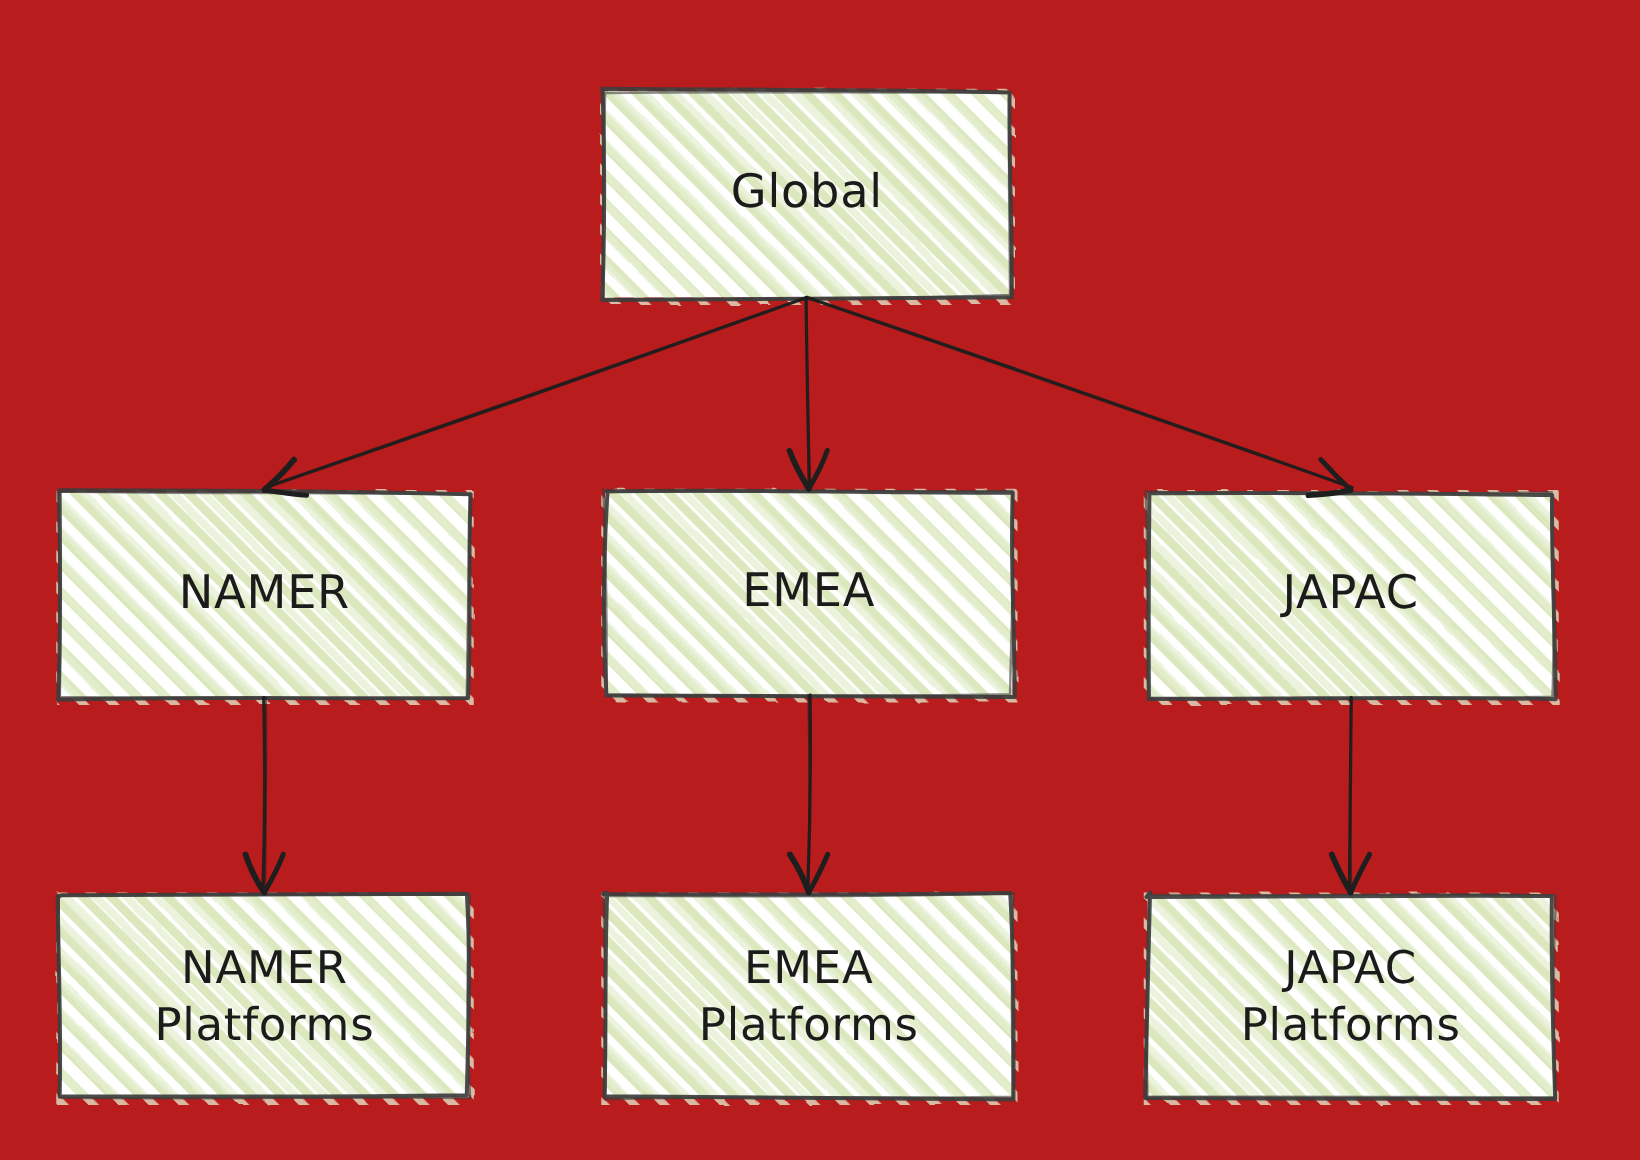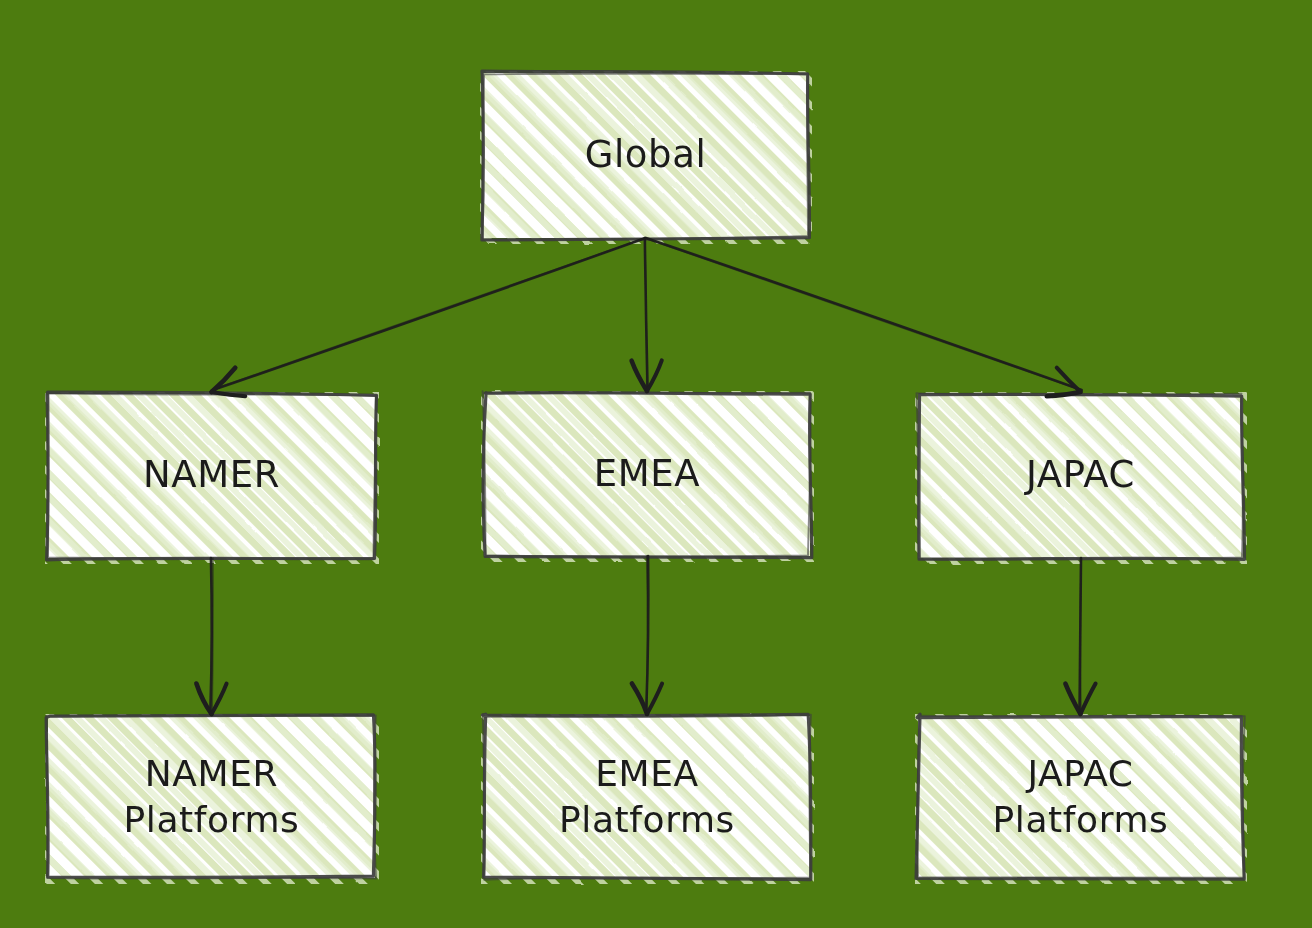--- a/index.html
+++ b/index.html
@@ -8,21 +8,21 @@
     padding: 0;
     background: #ffffff;
   }
   body {
     font-family: "DejaVu Sans", sans-serif;
   }
   #canvas-root {
     position: relative;
     width: 1312px;
     height: 928px;
-    background: #4d7c0f;
+    background: #b91c1c;
     overflow: hidden;
   }
   #diagram-svg {
     position: absolute;
     left: 0;
     top: 0;
     width: 1312px;
     height: 928px;
     display: block;
   }

